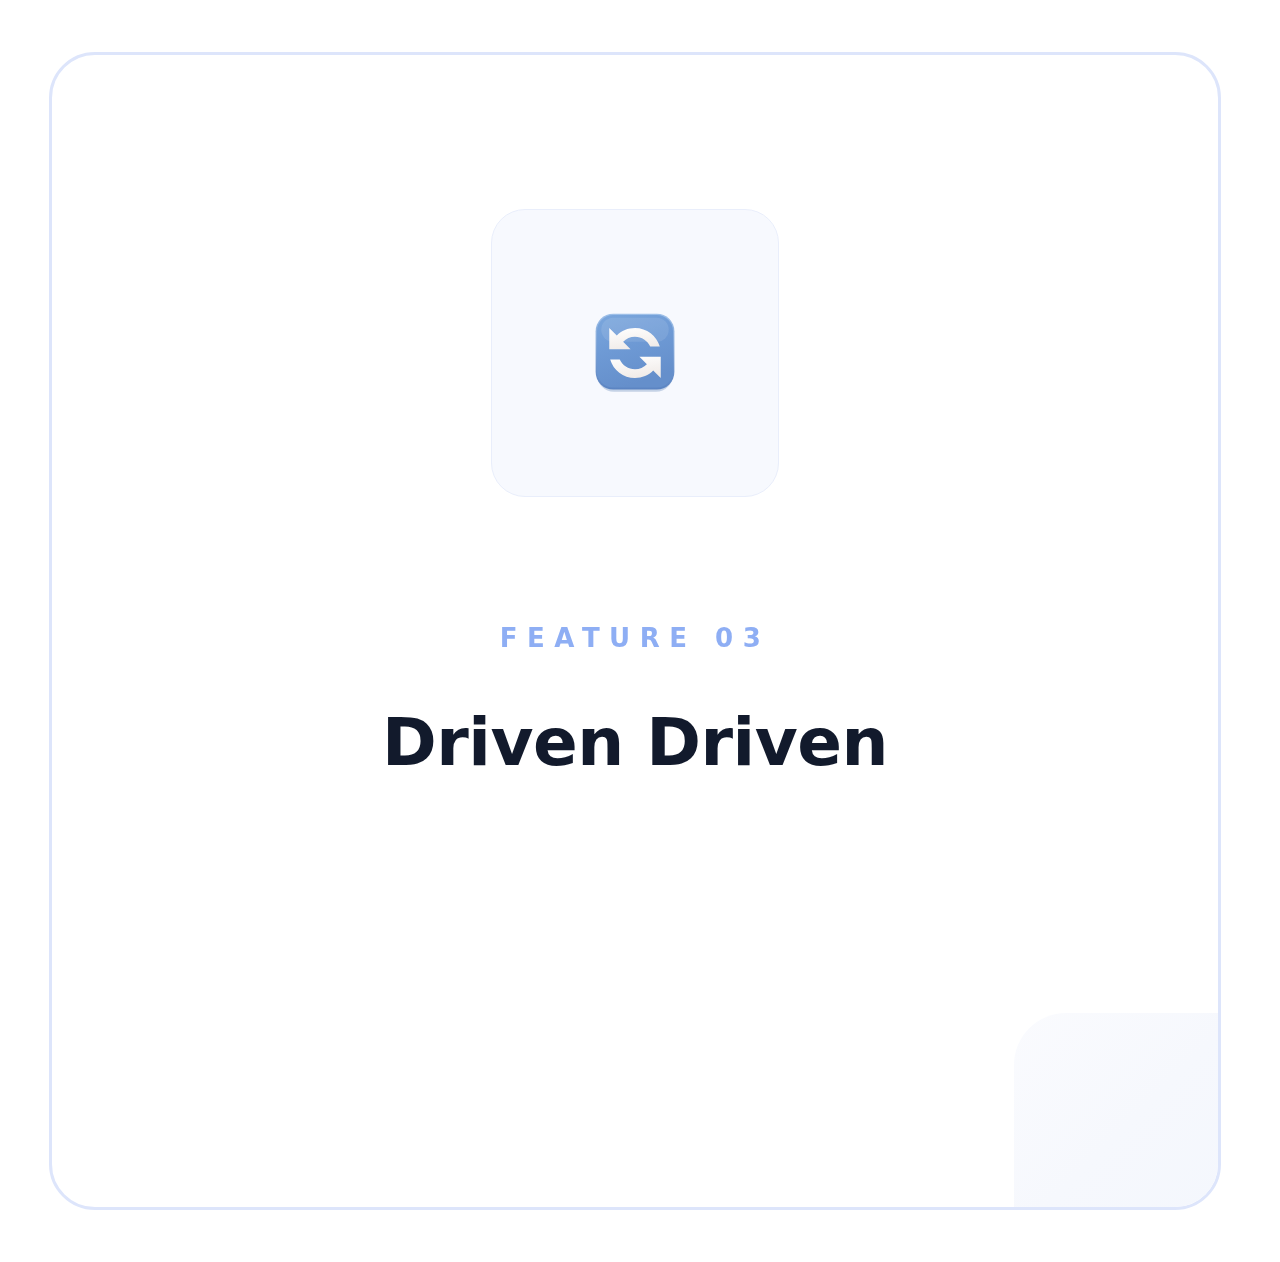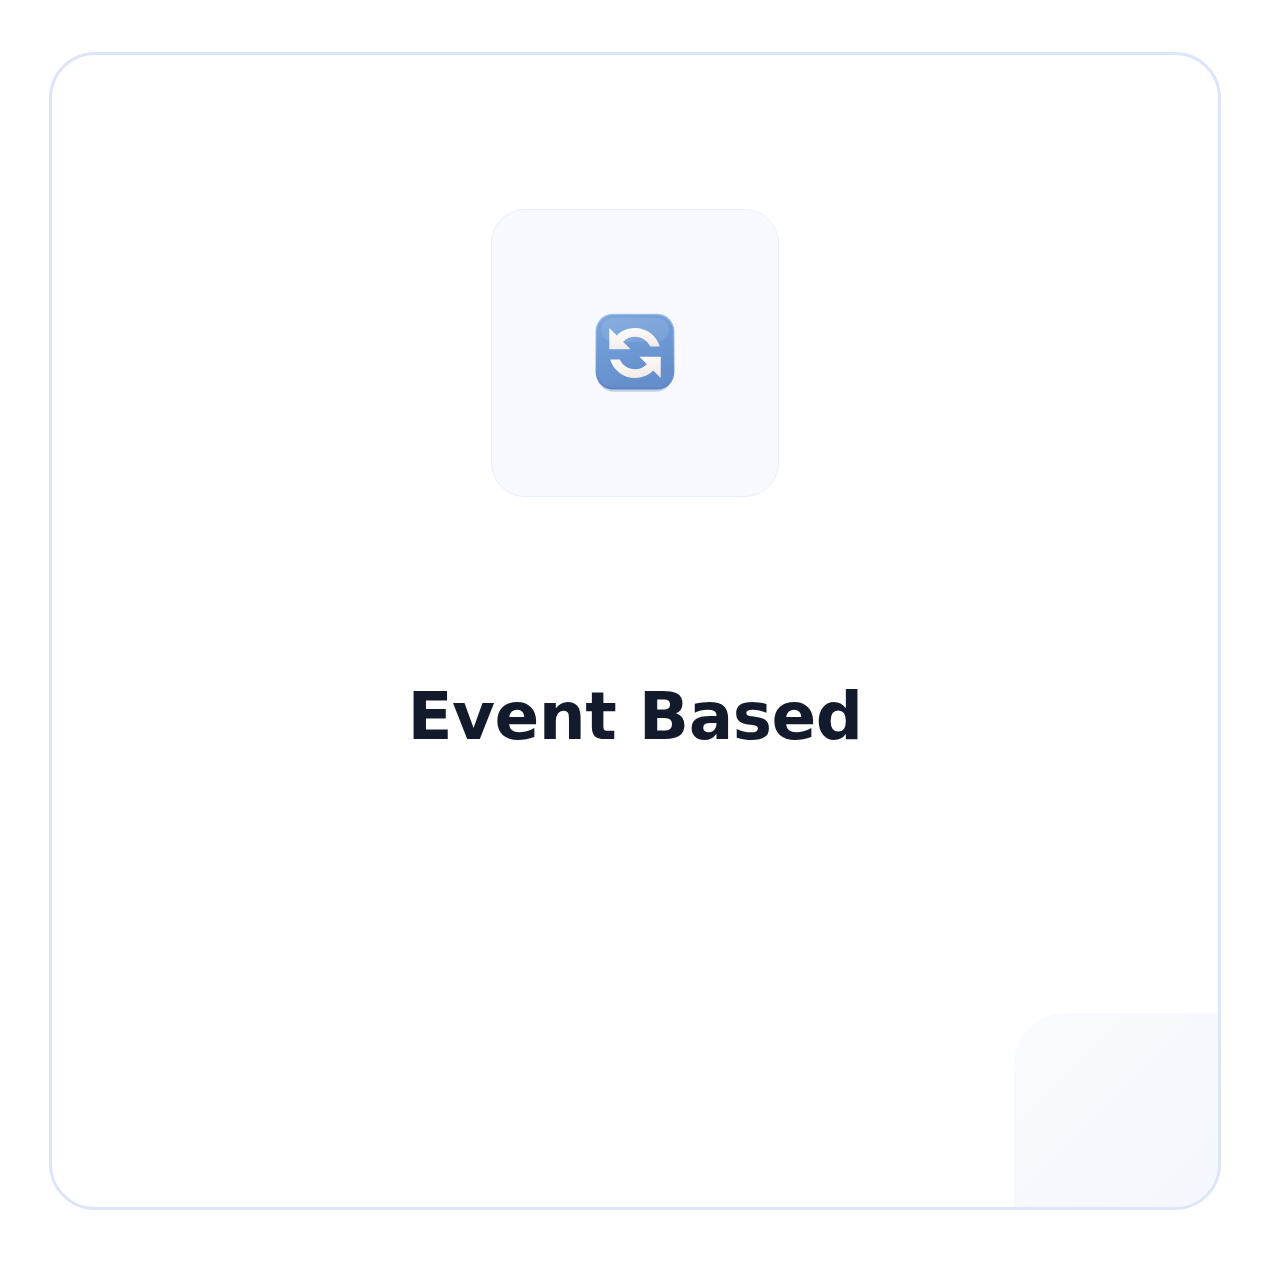--- a/index.html
+++ b/index.html
@@ -174,18 +174,19 @@
                      l -10.6 -10.6
                      l 30.3 0
                      l 0 30.3
                      l -10.7 -10.7
                      C 83.4 95.6 74.2 99.5 64 99.5 z"></path>
           </g>
         </svg>
       </div>
 
       <div class="text-block">
-        <h2 class="feature-title">Event Based</h2>
+        <div class="eyebrow">FEATURE 03</div>
+        <h2 class="feature-title">Driven Driven</h2>
       </div>
 
     </div>
   </div>
 </div>
 
 </body></html>

